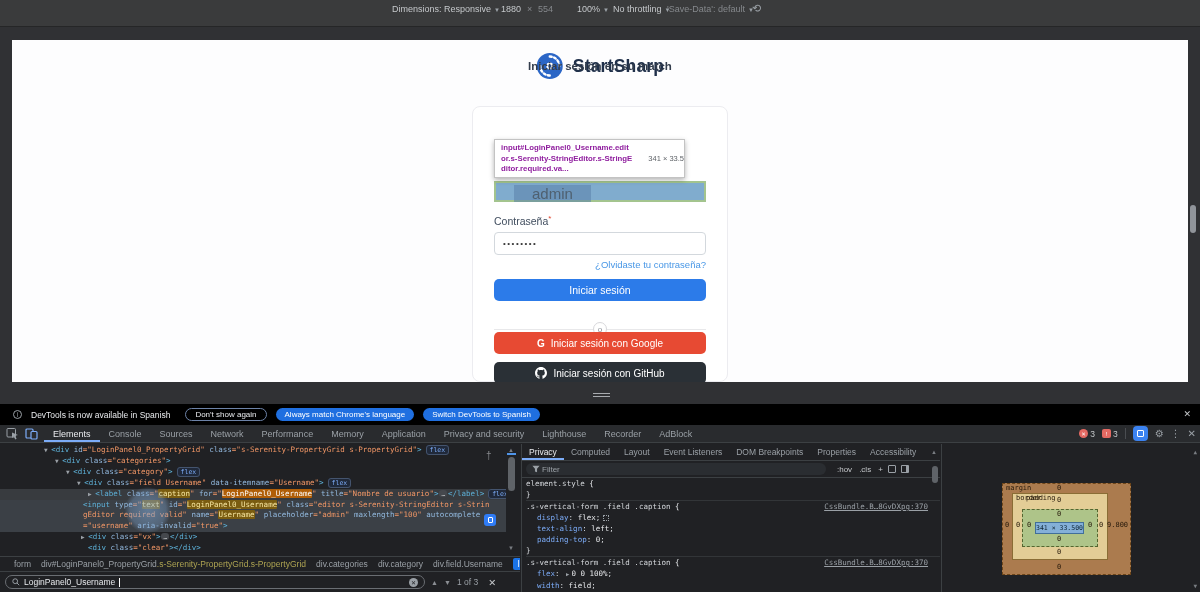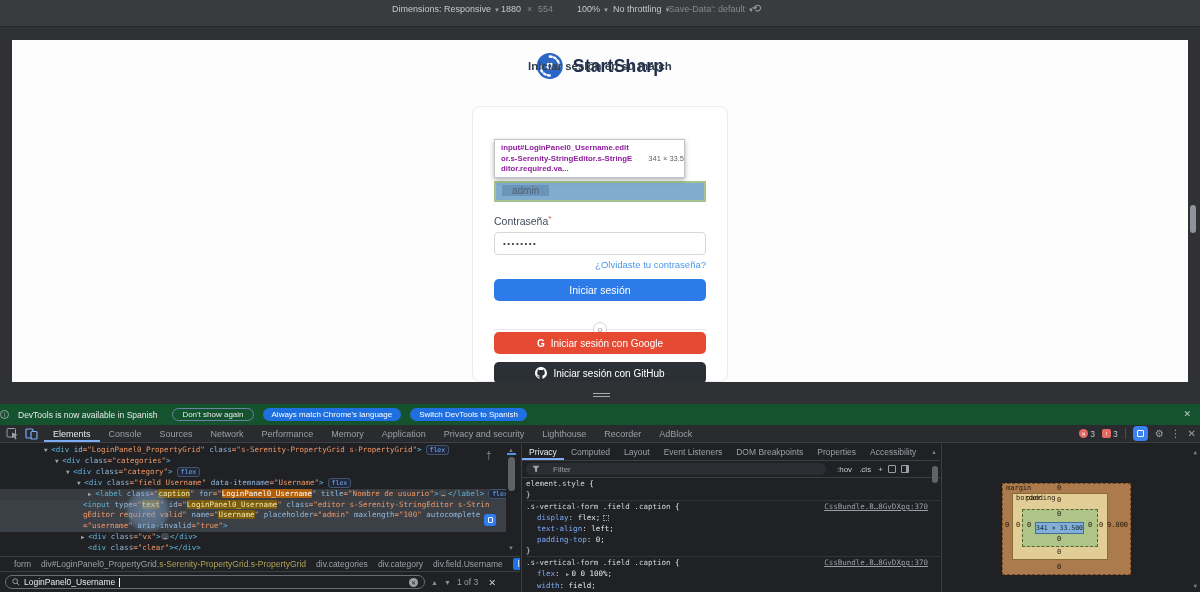--- a/index.html
+++ b/index.html
@@ -21,21 +21,21 @@
   .card{position:absolute;left:460px;top:66px;width:256px;height:276px;background:#fff;
         border:1px solid #ececf0;border-radius:8px}
   .heading{position:absolute;left:460px;top:20px;width:256px;text-align:center;
            font-size:11.5px;font-weight:700;color:#333d4c}
   .tooltip{position:absolute;left:482px;top:99px;width:191px;height:39px;background:#fff;z-index:6;
            border:1px solid #c3c3c3;box-shadow:0 2px 5px rgba(0,0,0,.3);padding:3px 6px;
            font-size:7.8px;font-weight:700;color:#8f1d9e;line-height:10.5px}
   .tooltip .dims{position:absolute;right:0;top:14px;color:#5f6368;font-weight:400;font-size:7.5px}
   .hl-input{position:absolute;left:482px;top:141px;width:212px;height:21px;background:#a3c48e;z-index:5}
   .hl-input .inner{position:absolute;inset:2px;background:rgba(125,169,212,.92)}
-  .hl-input .val{position:absolute;left:8px;top:4px;font-size:10px;color:#4f6070;background:rgba(90,130,170,.55);padding:0 10px}
+  .hl-input .val{position:absolute;left:20px;top:4px;font-size:15px;color:#4f6070;background:rgba(90,130,170,.55);padding:0 18px}
   .pw-label{position:absolute;left:482px;top:174px;font-size:10.5px;color:#414e5f}
   .req{color:#e0452c;font-size:8px;vertical-align:4px}
   .pw-input{position:absolute;left:482px;top:192px;width:212px;height:23px;background:#fff;
             border:1px solid #d3d8dd;border-radius:4px;display:flex;align-items:center;padding-left:8px;
             font-size:8px;letter-spacing:1.5px;color:#3a3a3a}
   .forgot{position:absolute;left:482px;top:219px;width:212px;text-align:right;font-size:9.5px;color:#4897e6}
   .btn{position:absolute;left:482px;width:212px;height:22px;border-radius:5px;display:flex;
        align-items:center;justify-content:center;gap:6px;color:#fff;font-size:10.5px}
   .btn-signin{top:239px}
   .divider{position:absolute;left:482px;top:281px;width:212px;height:16px}
@@ -45,22 +45,22 @@
                  font-size:8px;display:flex;align-items:center;justify-content:center}
   .btn-google{top:292px}
   .btn-github{top:322px}
   .gicon{font-size:10px;font-weight:700}
   .page-scroll-thumb{position:absolute;left:1190px;top:205px;width:6px;height:28px;background:#90949a;border-radius:3px}
   .drag-handle{position:absolute;left:593px;top:391px;width:17px;height:7px;display:flex;flex-direction:column;gap:2px;justify-content:center}
   .drag-handle i{display:block;height:1px;background:#a8abaf}
 
   
   .devtools{position:absolute;left:0;top:404px;width:1200px;height:188px;background:#202124}
-  .infobar{position:absolute;left:0;top:0;width:1200px;height:21px;background:#14532d;display:flex;
-           align-items:center;gap:9px;color:#e8eaed;font-size:8.5px}
+  .infobar{position:absolute;left:0;top:0;width:1200px;height:21px;background:#000000;display:flex;
+           align-items:center;padding-left:13px;gap:9px;color:#e8eaed;font-size:8.5px}
   .info-i{width:9px;height:9px;border:1px solid #9aa0a6;border-radius:50%;color:#9aa0a6;
           font-size:6.5px;display:flex;align-items:center;justify-content:center;flex:0 0 auto}
   .pill{height:13px;border-radius:7px;display:flex;align-items:center;padding:0 9px;font-size:8px;white-space:nowrap}
   .pill.outline{border:1px solid #6d83a8;color:#e8eaed;margin-left:6px}
   .pill.fill{background:#1f6fe0;color:#fff}
   .infobar .close-x{position:absolute;right:9px;top:5px;color:#c5c8cb;font-size:9px}
 
   .tabbar{position:absolute;left:0;top:21px;width:1200px;height:18px;background:#292b2e;
           border-bottom:1px solid #3c4043;display:flex;align-items:stretch}
   .tabbar .icons{display:flex;align-items:center;gap:6px;padding:0 6px}
@@ -123,21 +123,21 @@
   .nav-arrow{color:#8b8f94;font-size:7px}
   .result-count{color:#9aa0a6;font-size:8.5px}
   .search-close{color:#c5c8cb;font-size:9.5px;margin-left:4px}
 
   
   .styles-pane{position:absolute;left:521px;top:40px;width:419px;height:148px;border-left:1px solid #3c4043;background:#202124}
   .styles-tabs{display:flex;height:17px;border-bottom:1px solid #3c4043;align-items:stretch}
   .st-tab{display:flex;align-items:center;padding:0 7px;font-size:8.5px;color:#9aa0a6;white-space:nowrap}
   .st-tab.sel{color:#e8eaed;box-shadow:inset 0 -2px 0 #7cacf8}
   .filter-row{display:flex;align-items:center;height:17px;border-bottom:1px solid #3c4043;padding:0 4px;gap:5px}
-  .filter-pill{display:flex;align-items:center;gap:13px;width:300px;height:12px;border-radius:7px;
+  .filter-pill{display:flex;align-items:center;gap:2px;width:300px;height:12px;border-radius:7px;
                background:#2a2d31;padding:0 6px;font-size:8px;color:#9aa0a6}
   .style-toggles{display:flex;align-items:center;gap:7px;font-size:8px;color:#c5c8cb;margin-left:6px}
   .sq-icon{width:8px;height:8px;border:1px solid #9aa0a6;border-radius:1px}
   .sq-icon.split{border-right-width:3px}
   .rules{font-family:"DejaVu Sans Mono","Liberation Mono",monospace;font-size:7.5px;line-height:11px;
          color:#d5d8dc;padding-left:4px;overflow:hidden;height:114px}
   .rule{position:relative;border-top:1px solid #323538;padding-right:12px}
   .rule:first-child{border-top:none}
   .rule .sel-line .brace{color:#e8eaed}
   .css-link{position:absolute;right:12px;top:0;color:#9aa0a6;text-decoration:underline}

